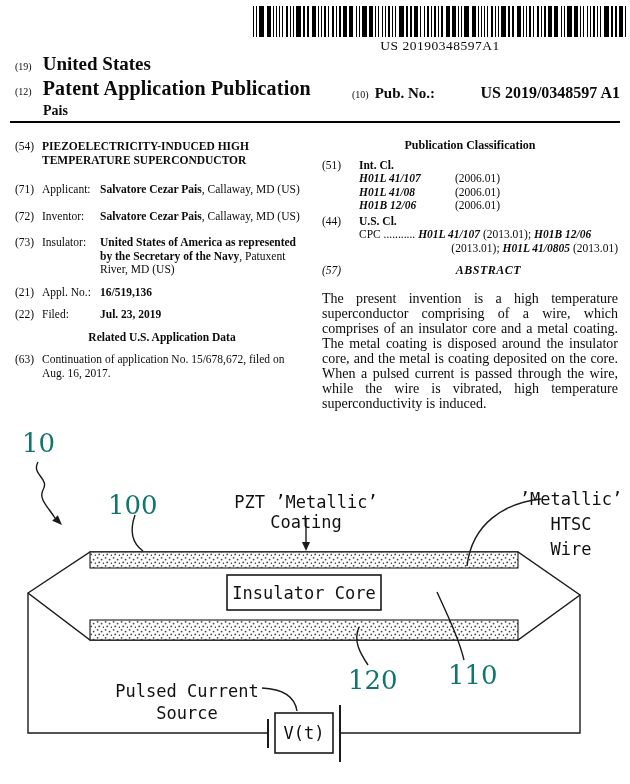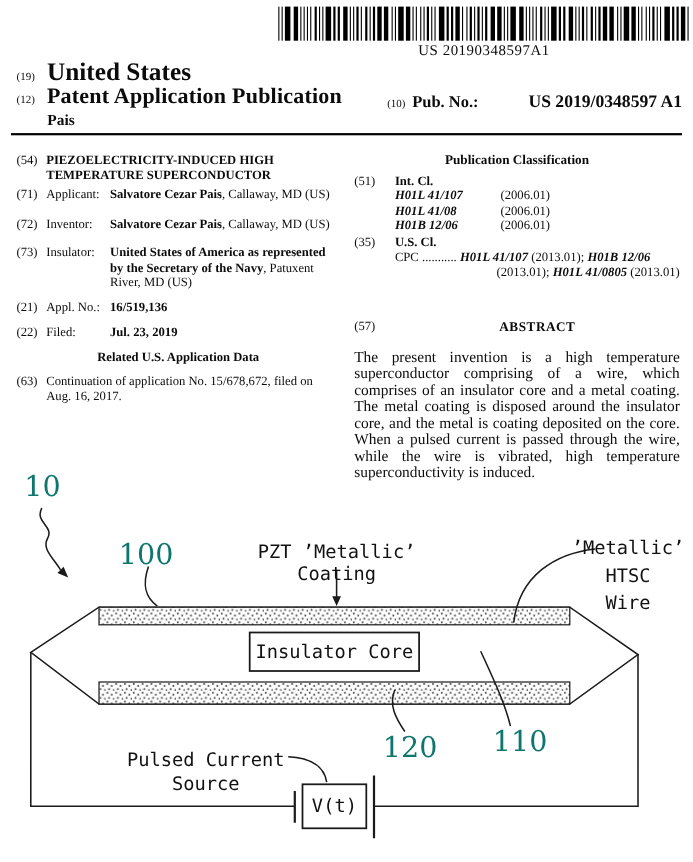--- a/index.html
+++ b/index.html
@@ -9,52 +9,52 @@
   
   .barcode-wrap{position:absolute;left:253px;top:6px;width:374px;text-align:center;}
   .barcode{height:31px;display:flex;justify-content:space-between;align-items:stretch;}
   .barcode .bar{background:#000;flex:none;}
   .barcode-text{font-size:13.5px;margin-top:1px;letter-spacing:.5px;}
 
   
   .hrow{position:absolute;display:flex;align-items:baseline;}
   .snum{font-size:10px;flex:none;}
   .h19{left:15px;top:53px;gap:11px;}
-  .h19 .big{font-weight:bold;font-size:23px;}
+  .h19 .big{font-weight:bold;font-size:19px;}
   .h12{left:15px;top:77px;gap:11px;}
   .h12 .big{font-weight:bold;font-size:20px;letter-spacing:.2px;}
   .hpais{position:absolute;left:43px;top:103px;font-weight:bold;font-size:14px;}
   .hright{position:absolute;left:352px;width:268px;display:flex;justify-content:space-between;align-items:baseline;}
   .hpubno{top:84px;}
   .hpubdate{top:103px;}
   .hlabel{font-weight:bold;font-size:15px;}
   .hval{font-weight:bold;font-size:16px;}
   .hgrp{display:flex;align-items:baseline;gap:6px;}
   .rule{position:absolute;left:10px;top:121px;width:610px;border-top:2px solid #000;}
 
   
   .colL{position:absolute;left:15px;top:140px;width:294px;font-size:11.5px;line-height:13.5px;}
   .colR{position:absolute;left:322px;top:139px;width:296px;font-size:11.5px;line-height:13.5px;}
   .field{display:flex;}
   .fnum{width:27px;flex:none;}
   .flabel{width:58px;flex:none;}
   .fvalue{flex:1;}
   b.nm{font-weight:bold;}
-  .mb16{margin-bottom:4px;} .mb13{margin-bottom:13px;} .mb9{margin-bottom:9px;}
+  .mb16{margin-bottom:16px;} .mb13{margin-bottom:13px;} .mb9{margin-bottom:9px;}
   .title-val{font-weight:bold;}
   .center-head{text-align:center;font-weight:bold;margin-bottom:9px;}
   .rnum{width:37px;flex:none;}
   .cls-row{display:flex;}
   .cls-entries{padding-left:37px;}
   .cls-entry{display:flex;}
   .cls-code{width:96px;flex:none;font-weight:bold;font-style:italic;}
   .cpc1{padding-left:37px;white-space:nowrap;}
   .cpc2{text-align:right;}
   .ital{font-weight:bold;font-style:italic;}
-  .abs-head{display:flex;margin-top:36px;}
+  .abs-head{display:flex;margin-top:9px;font-style:italic;}
   .abs-head .ah{flex:1;text-align:center;font-weight:bold;font-size:12px;letter-spacing:.5px;}
   .abstract{margin-top:13px;text-align:justify;line-height:15px;font-size:14px;}
 
   
   .figure{position:absolute;left:0;top:420px;width:630px;height:364px;}
   .figure svg{position:absolute;left:0;top:0;}
   .flabel-mono{position:absolute;font-family:"DejaVu Sans Mono",monospace;font-size:17px;color:#111;}
   .fref{position:absolute;font-family:"DejaVu Serif",serif;font-size:26px;color:#0f766e;}
   .ctr{text-align:center;}
 </style>
@@ -228,21 +228,21 @@
       <div class="cls-entry">
         <span class="cls-code">H01L 41/08</span>
         <span>(2006.01)</span>
       </div>
       <div class="cls-entry">
         <span class="cls-code">H01B 12/06</span>
         <span>(2006.01)</span>
       </div>
     </div>
     <div class="cls-row" style="margin-top:2px;">
-      <span class="rnum">(35)</span>
+      <span class="rnum">(44)</span>
       <span style="font-weight:bold;">U.S. Cl.</span>
     </div>
     <div class="cpc1">
       <span>CPC ...........</span>
       <span class="ital">H01L 41/107</span>
       <span>(2013.01); </span>
       <span class="ital">H01B 12/06</span>
     </div>
     <div class="cpc2">
       <span>(2013.01); </span>

